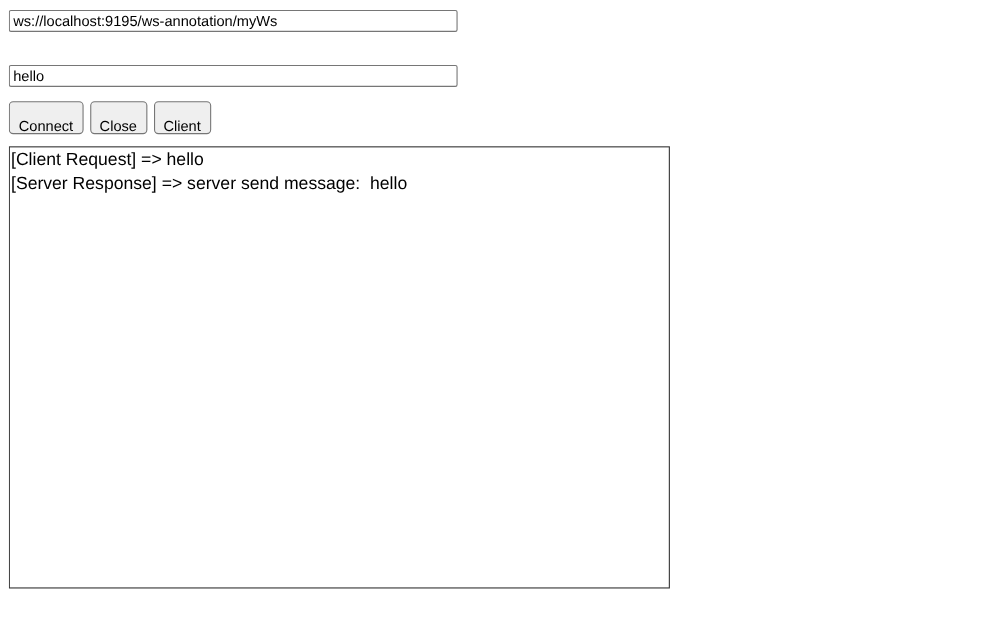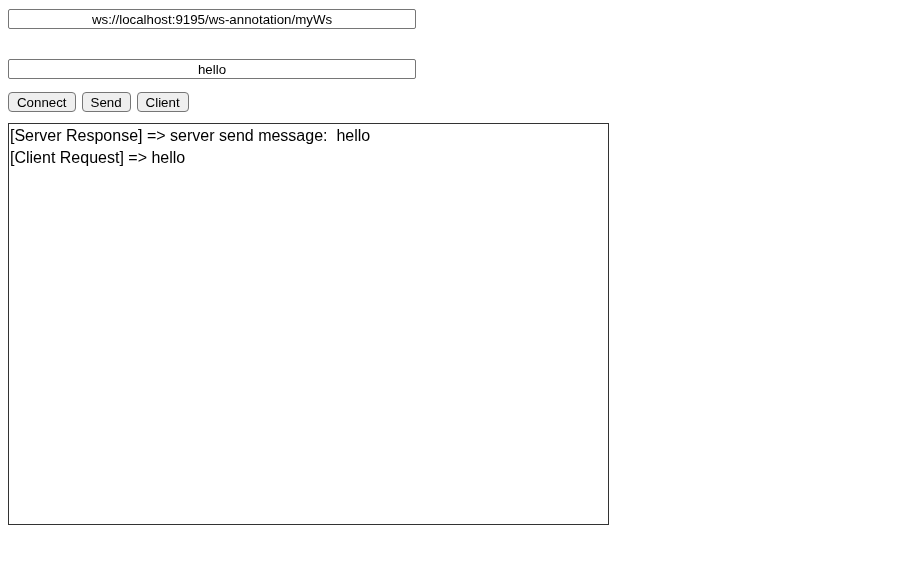--- a/index.html
+++ b/index.html
@@ -20,35 +20,34 @@
     height: 20px;
     margin: 1px 0 0 0;
     padding: 1px 3px;
     border: 1px solid #767676;
     border-radius: 2px;
     font-family: "Liberation Sans", sans-serif;
     font-size: 13.3px;
     color: #000000;
     background: #ffffff;
     outline: none;
-    text-align: center;
   }
   .text-input + .text-input {
     margin-top: 30px;
   }
   .btn-row {
     margin-top: 13px;
     display: flex;
     gap: 6px;
     align-items: flex-start;
   }
   .btn {
     box-sizing: border-box;
     height: 20px;
-    padding: 1px 8px;
+    padding: 14px 8px;
     font-family: "Liberation Sans", sans-serif;
     font-size: 13.3px;
     color: #000000;
     background: #efefef;
     border: 1px solid #767676;
     border-radius: 4px;
     cursor: pointer;
   }
   .log {
     box-sizing: border-box;
@@ -70,20 +69,20 @@
 </style>
 </head>
 <body>
 
 <input type="text" class="text-input" value="ws://localhost:9195/ws-annotation/myWs" style="">
 
 <input type="text" class="text-input" value="hello" style="">
 
 <div class="btn-row">
   <button type="button" class="btn">Connect</button>
-  <button type="button" class="btn">Send</button>
+  <button type="button" class="btn">Close</button>
   <button type="button" class="btn">Client</button>
 </div>
 
 <div class="log">
+  <div class="log-line">[Client Request] =&gt; hello</div>
   <div class="log-line">[Server Response] =&gt; server send message:  hello</div>
-  <div class="log-line">[Client Request] =&gt; hello</div>
 </div>
 
 </body></html>

